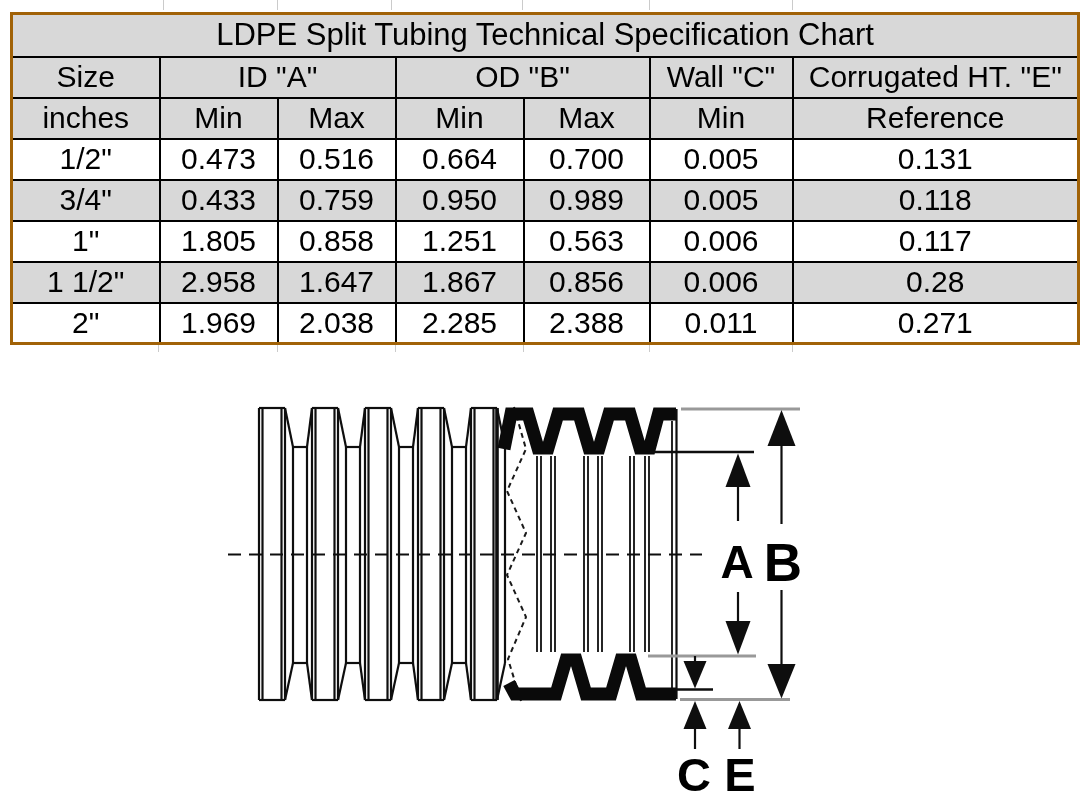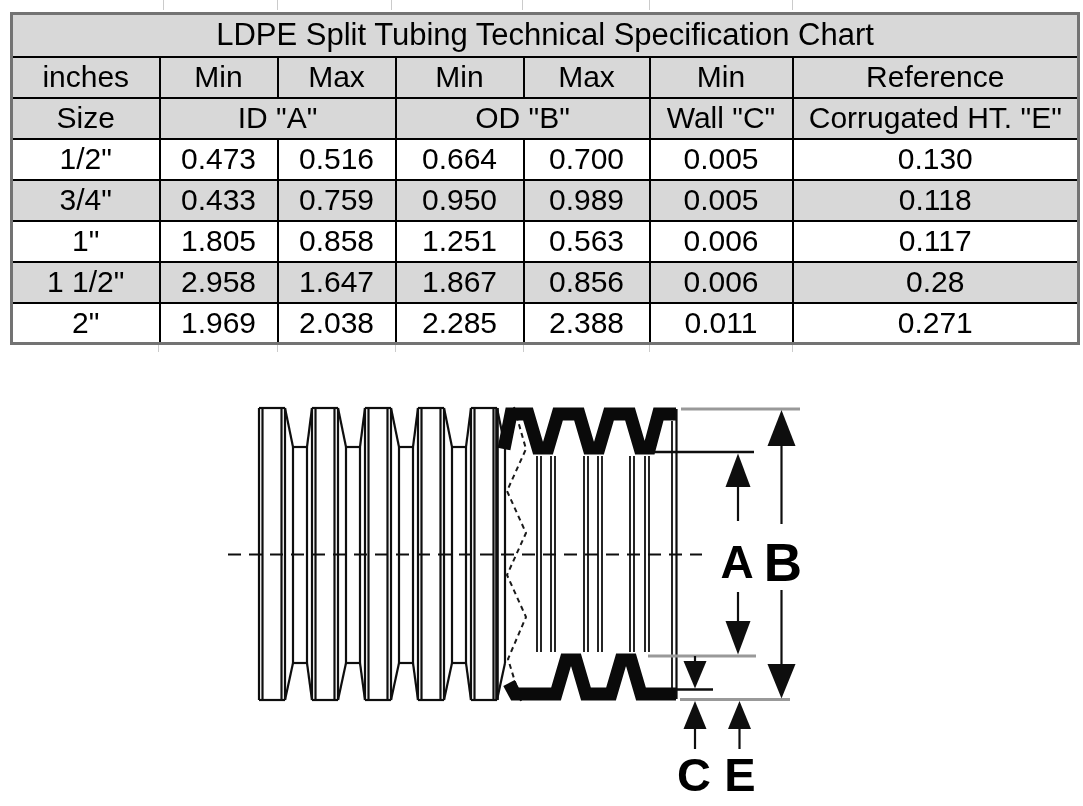--- a/index.html
+++ b/index.html
@@ -2,21 +2,21 @@
 <html><head>
 <meta charset="utf-8">
 <style>
   html,body{margin:0;padding:0;background:#fff;}
   body{width:1083px;height:806px;position:relative;overflow:hidden;
        font-family:"Liberation Sans","DejaVu Sans",sans-serif;color:#000;}
   
   .vstub{position:absolute;width:1px;background:#cbcbcb;}
   
   #spec-table{position:absolute;left:10px;top:12px;border-collapse:collapse;
-              table-layout:fixed;width:1067px;border:3px solid #737373;}
+              table-layout:fixed;width:1067px;border:3px solid #a16207;}
   #spec-table td{border:2px solid #000;text-align:center;vertical-align:middle;
                  font-size:30px;line-height:1.05;padding:0;white-space:nowrap;
                  overflow:hidden;}
   #spec-table tr{height:41px;}
   #spec-table tr.title-row{height:43px;}
   #spec-table tr.hdr{background:#d8d8d8;}
   #spec-table tr.alt{background:#d8d8d8;}
   #spec-table td.title{font-size:31px;}
   
   #diagram{position:absolute;left:0;top:345px;}
@@ -51,43 +51,43 @@
       <col style="width: 128px;">
       <col style="width: 126px;">
       <col style="width: 143px;">
       <col style="width: 286px;">
     </colgroup>
     <tbody>
       <tr class="title-row hdr">
         <td colspan="7" class="title">LDPE Split Tubing Technical Specification Chart</td>
       </tr>
       <tr class="hdr">
+        <td>Size</td>
+        <td colspan="2">ID "A"</td>
+        <td colspan="2">OD "B"</td>
+        <td>Wall "C"</td>
+        <td>Corrugated HT. "E"</td>
+      </tr>
+      <tr class="hdr">
         <td>inches</td>
         <td>Min</td>
         <td>Max</td>
         <td>Min</td>
         <td>Max</td>
         <td>Min</td>
         <td>Reference</td>
       </tr>
-      <tr class="hdr">
-        <td>Size</td>
-        <td colspan="2">ID "A"</td>
-        <td colspan="2">OD "B"</td>
-        <td>Wall "C"</td>
-        <td>Corrugated HT. "E"</td>
-      </tr>
       <tr>
         <td>1/2"</td>
         <td>0.473</td>
         <td>0.516</td>
         <td>0.664</td>
         <td>0.700</td>
         <td>0.005</td>
-        <td>0.130</td>
+        <td>0.131</td>
       </tr>
       <tr class="alt">
         <td>3/4"</td>
         <td>0.433</td>
         <td>0.759</td>
         <td>0.950</td>
         <td>0.989</td>
         <td>0.005</td>
         <td>0.118</td>
       </tr>

